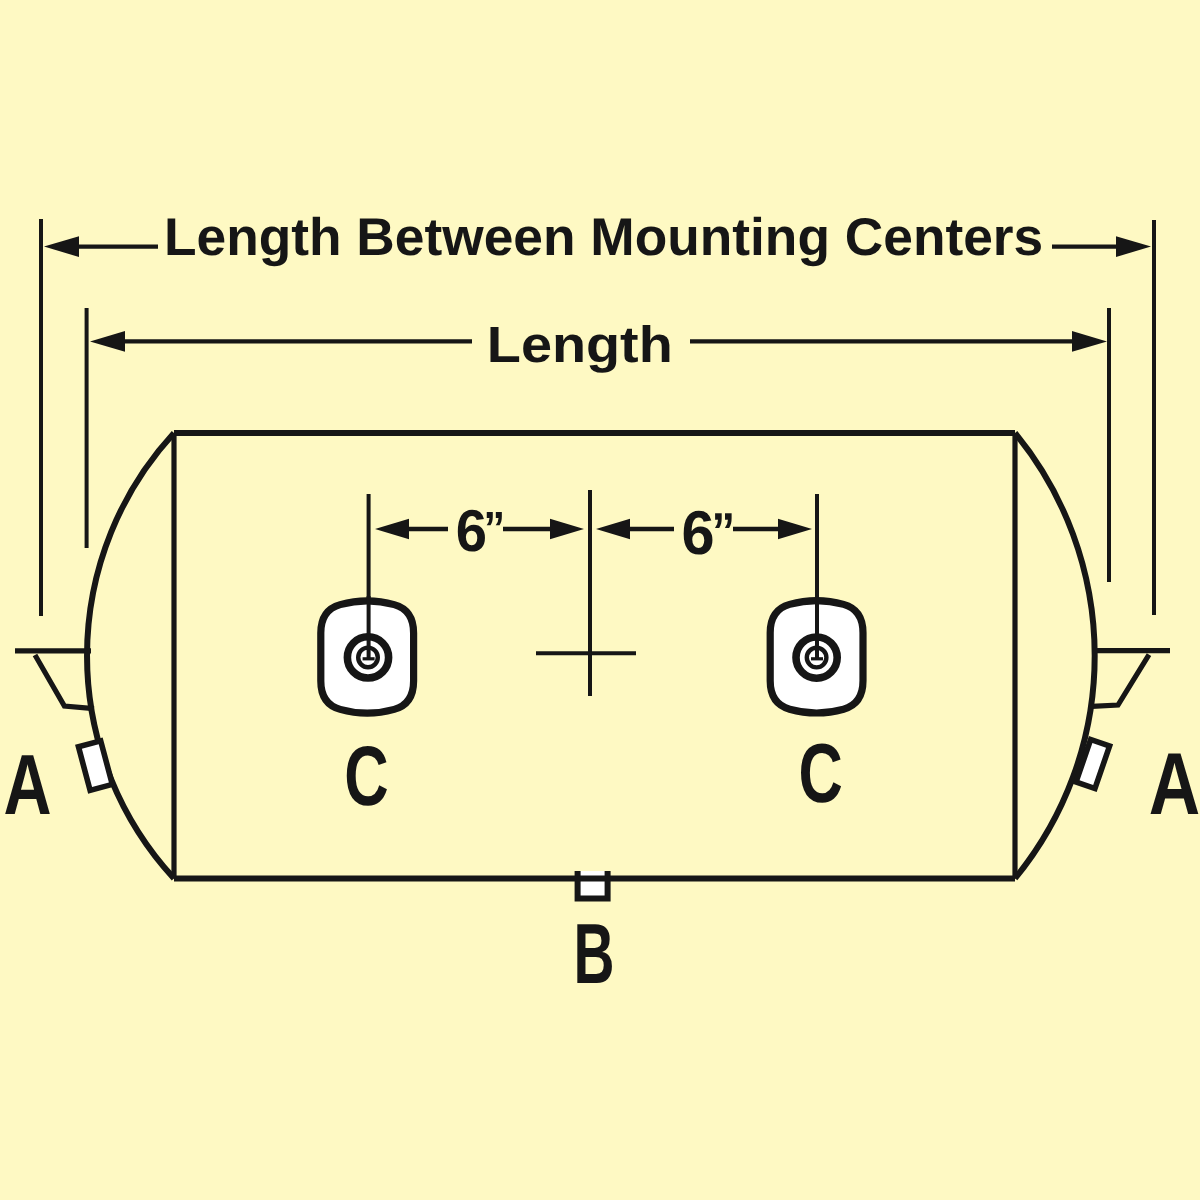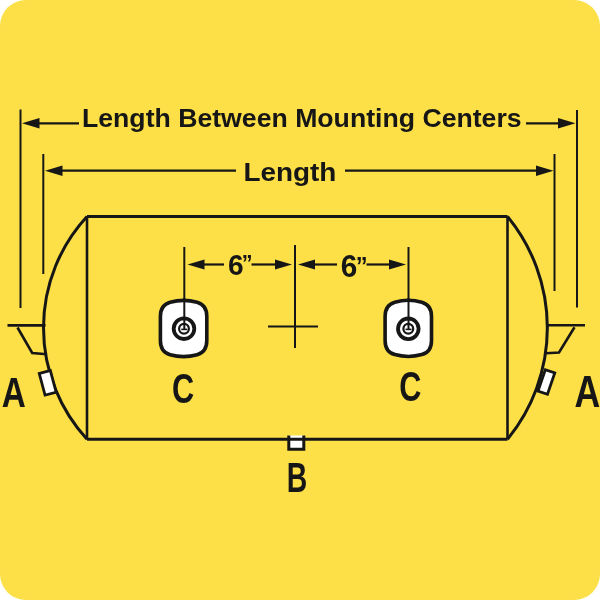--- a/index.html
+++ b/index.html
@@ -1,16 +1,16 @@
 <!DOCTYPE html>
 <html><head>
 <meta charset="utf-8">
 <style>
   html,body{margin:0;padding:0;background:#ffffff;}
-  #stage{position:relative;width:600px;height:600px;background:#fde047;overflow:hidden;filter:grayscale(0.001);border-radius:26px;}
+  #stage{position:relative;width:600px;height:600px;background:#fef9c3;overflow:hidden;filter:grayscale(0.001);}
   svg{position:absolute;left:0;top:0;opacity:0.999;}
   text{font-family:"Liberation Sans",sans-serif;font-weight:bold;fill:#161616;}
 </style>
 </head>
 <body>
 <div id="stage">
 <svg width="600" height="600" viewBox="0 0 600 600">
 
   <g stroke="#161616" stroke-width="2" fill="none">
     <line x1="20.5" y1="109.5" x2="20.5" y2="308"></line>

